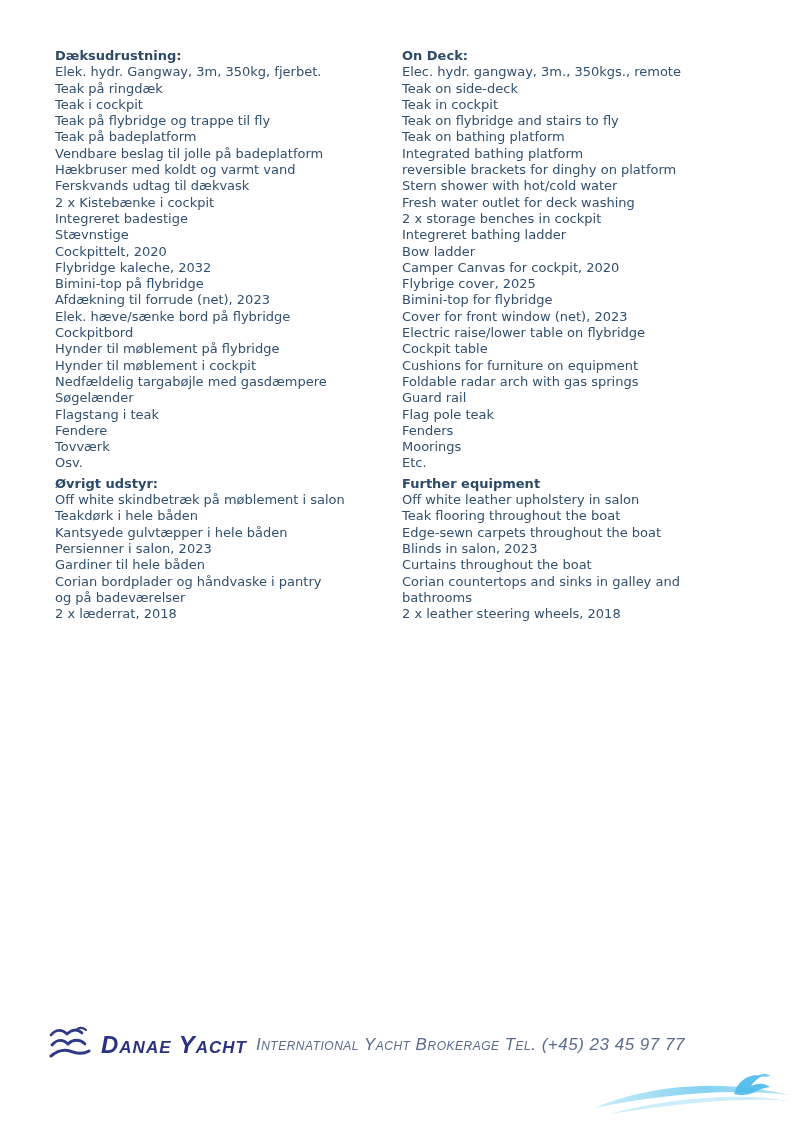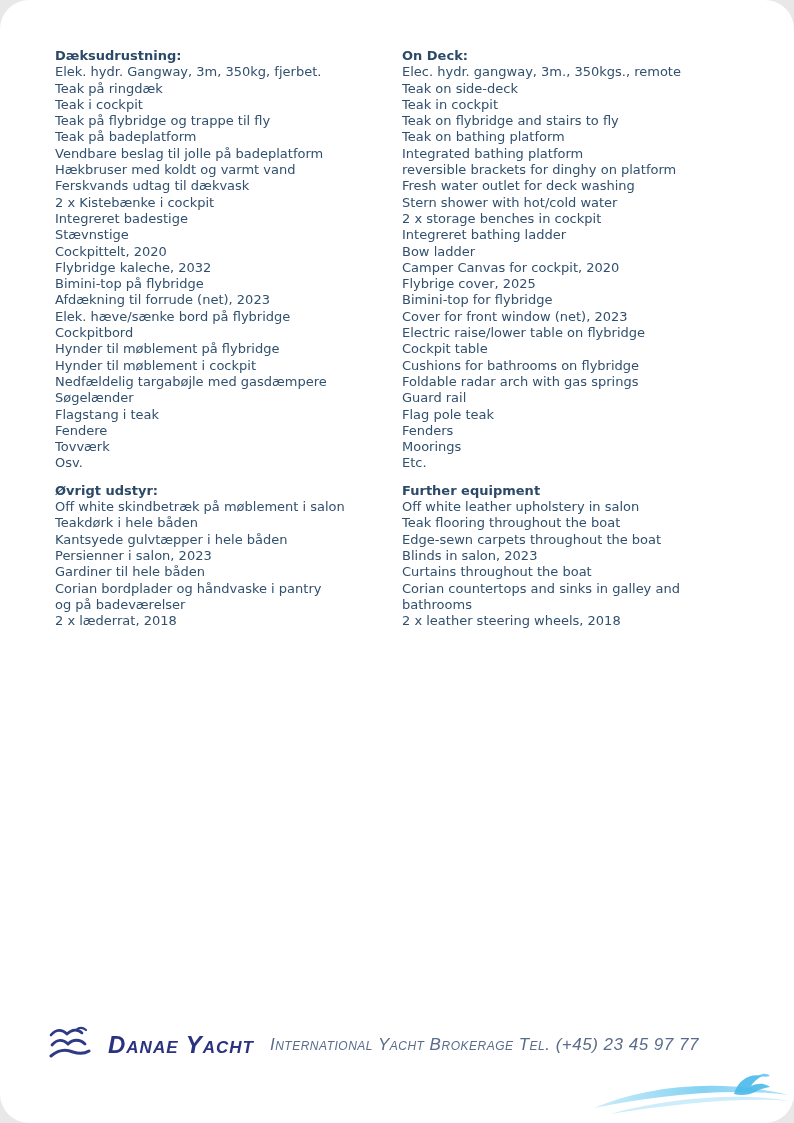--- a/index.html
+++ b/index.html
@@ -8,50 +8,48 @@
     background: #e8e8e8;
   }
   .page {
     position: relative;
     width: 794px;
     height: 1123px;
     margin: 0 auto;
     background: #ffffff;
     overflow: hidden;
     font-family: "DejaVu Sans", sans-serif;
-    border-radius: 29px;
   }
   .columns {
     position: absolute;
     left: 55px;
     top: 48px;
     display: flex;
   }
   .col {
     font-size: 13px;
     line-height: 16.3px;
     color: #31506e;
   }
   .col.left  { width: 347px; }
   .col.right { width: 380px; }
-  .section + .section { margin-top: 11px; }
+  .section + .section { margin-top: 4px; }
   .heading {
     font-weight: bold;
     color: #2c4a68;
   }
   .item { white-space: pre; }
 
   
   .footer {
     position: absolute;
     left: 49px;
     top: 1026px;
     display: flex;
     align-items: center;
-    gap: 7px;
   }
   .waves-logo {
     width: 42px;
     height: 38px;
     margin-right: 10px;
     flex: 0 0 auto;
   }
   .brand {
     font-family: "Liberation Sans", sans-serif;
     font-style: italic;
@@ -133,32 +131,32 @@
     <div class="col right">
         <div class="section">
           <div class="heading">On Deck:</div>
           <div class="item">Elec. hydr. gangway, 3m., 350kgs., remote</div>
           <div class="item">Teak on side-deck</div>
           <div class="item">Teak in cockpit</div>
           <div class="item">Teak on flybridge and stairs to fly</div>
           <div class="item">Teak on bathing platform</div>
           <div class="item">Integrated bathing platform</div>
           <div class="item">reversible brackets for dinghy on platform</div>
+          <div class="item">Stern shower with hot/cold water</div>
           <div class="item">Fresh water outlet for deck washing</div>
-          <div class="item">Stern shower with hot/cold water</div>
           <div class="item">2 x storage benches in cockpit</div>
           <div class="item">Integreret bathing ladder</div>
           <div class="item">Bow ladder</div>
           <div class="item">Camper Canvas for cockpit, 2020</div>
           <div class="item">Flybrige cover, 2025</div>
           <div class="item">Bimini-top for flybridge</div>
           <div class="item">Cover for front window (net), 2023</div>
           <div class="item">Electric raise/lower table on flybridge</div>
           <div class="item">Cockpit table</div>
-          <div class="item">Cushions for bathrooms on flybridge</div>
+          <div class="item">Cushions for furniture on equipment</div>
           <div class="item">Foldable radar arch with gas springs</div>
           <div class="item">Guard rail</div>
           <div class="item">Flag pole teak</div>
           <div class="item">Fenders</div>
           <div class="item">Moorings</div>
           <div class="item">Etc.</div>
         </div>
         <div class="section">
           <div class="heading">Further equipment</div>
           <div class="item">Off white leather upholstery in salon</div>

